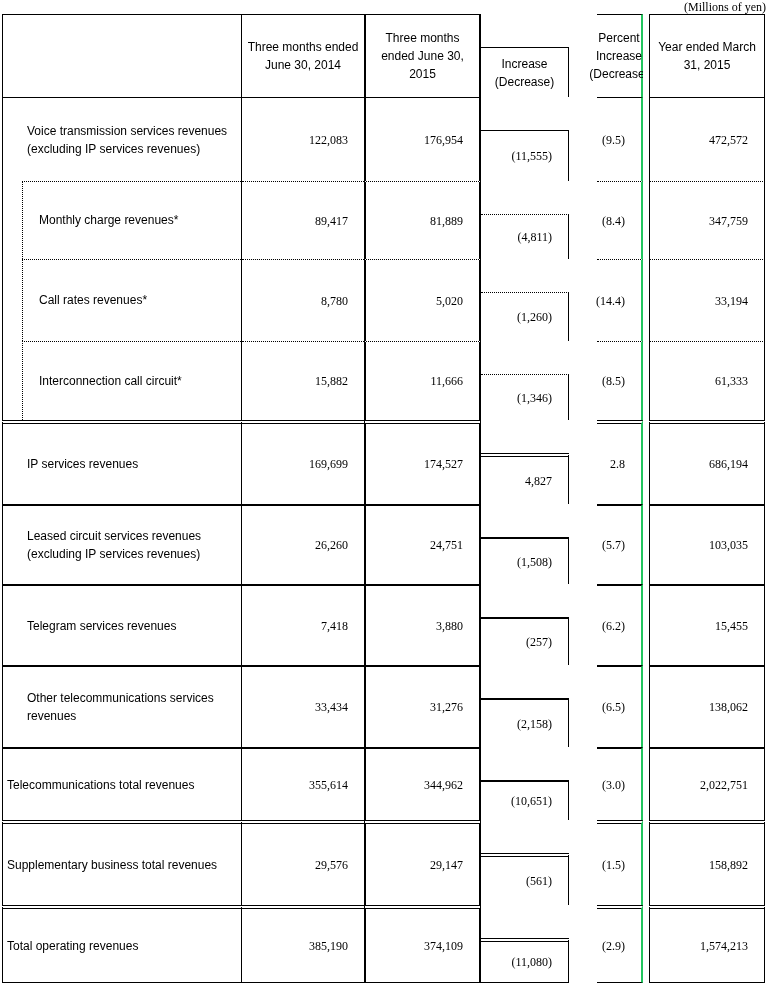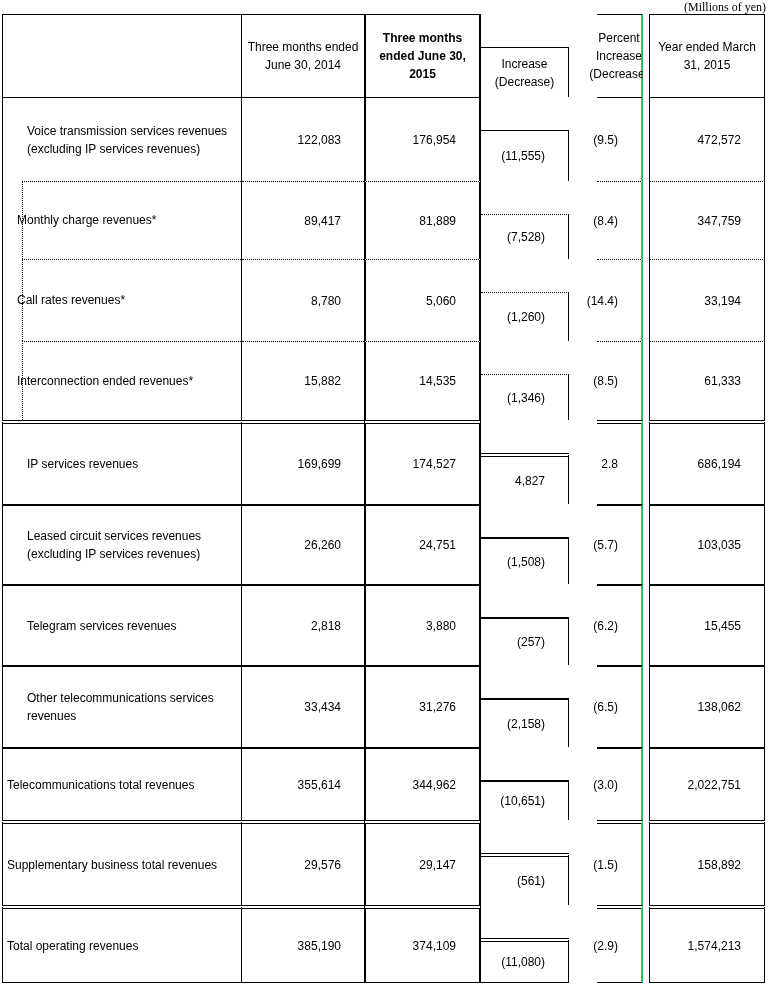--- a/index.html
+++ b/index.html
@@ -24,32 +24,32 @@
   }
   
   .label  { border-left:1px solid #000; border-right:1px solid #000; padding-left:24px; padding-right:6px; }
   .c2     { border-left:2px solid #000; border-right:2px solid #000; }
   .c3     { border-right:1px solid #000;margin-top:33px; }
   .c4     { border-right:2px solid #22c55e;margin-left:28px; }
   .c5     { border-left:1px solid #000; border-right:1px solid #000; }
   .gapcol { background:#fff; }
   
   .hdr    > .cell:not(.gapcol) { border-top:1px solid #000; }
-  .hdr    > .c2                { border-top:2px solid #000;font-weight:bold; }
+  .hdr    > .c2                { border-top:2px solid #000; }
   .sep-solid  > .cell:not(.gapcol) { border-top:2px solid #000; }
   .sep-thin   > .cell:not(.gapcol) { border-top:1px solid #000; }
   .sep-dotted > .cell:not(.gapcol):not(.label) { border-top:1px dotted #000; }
   .sep-double > .cell:not(.gapcol) { border-top:4px double #000; }
   .last   > .cell:not(.gapcol) { border-bottom:1px solid #000; }
   .last   > .c2                { border-bottom:2px solid #000; }
   
-  .num  { justify-content:flex-end; padding-right:23px; }
+  .num  { justify-content:flex-end; padding-right:16px;font-family:Liberation Serif, serif; }
   .head { justify-content:center; text-align:center; padding:0 3px; }
   .flush { padding-left:4px; }
-  .sub { position:relative; padding-left:14px; border-top:none; }
+  .sub { position:relative; padding-left:36px; border-top:none; }
   .sub .indent-guide {
     position:absolute; left:19px; right:0; top:0; bottom:0;
     border-left:1px dotted #000; border-top:1px dotted #000;
     pointer-events:none;
   }
 </style>
 </head>
 <body>
 
 <div class="units-note">(Millions of yen)</div>
@@ -78,46 +78,46 @@
     <div class="cell c5 num">472,572</div>
   </div>
 
   <div class="row sep-dotted">
     <div class="cell label sub">
         <div class="indent-guide"></div>
         <span>Monthly charge revenues*</span>
       </div>
     <div class="cell c1 num">89,417</div>
     <div class="cell c2 num">81,889</div>
-    <div class="cell c3 num">(7,528)</div>
+    <div class="cell c3 num">(4,811)</div>
     <div class="cell c4 num">(8.4)</div>
     <div class="cell gapcol"></div>
     <div class="cell c5 num">347,759</div>
   </div>
 
   <div class="row sep-dotted">
     <div class="cell label sub">
         <div class="indent-guide"></div>
         <span>Call rates revenues*</span>
       </div>
     <div class="cell c1 num">8,780</div>
-    <div class="cell c2 num">5,060</div>
+    <div class="cell c2 num">5,020</div>
     <div class="cell c3 num">(1,260)</div>
     <div class="cell c4 num">(14.4)</div>
     <div class="cell gapcol"></div>
     <div class="cell c5 num">33,194</div>
   </div>
 
   <div class="row sep-dotted">
     <div class="cell label sub">
         <div class="indent-guide"></div>
-        <span>Interconnection ended revenues*</span>
+        <span>Interconnection call circuit*</span>
       </div>
     <div class="cell c1 num">15,882</div>
-    <div class="cell c2 num">14,535</div>
+    <div class="cell c2 num">11,666</div>
     <div class="cell c3 num">(1,346)</div>
     <div class="cell c4 num">(8.5)</div>
     <div class="cell gapcol"></div>
     <div class="cell c5 num">61,333</div>
   </div>
 
   <div class="row sep-double">
     <div class="cell label">
         <span>IP services revenues</span>
       </div>
@@ -138,21 +138,21 @@
     <div class="cell c3 num">(1,508)</div>
     <div class="cell c4 num">(5.7)</div>
     <div class="cell gapcol"></div>
     <div class="cell c5 num">103,035</div>
   </div>
 
   <div class="row sep-solid">
     <div class="cell label">
         <span>Telegram services revenues</span>
       </div>
-    <div class="cell c1 num">2,818</div>
+    <div class="cell c1 num">7,418</div>
     <div class="cell c2 num">3,880</div>
     <div class="cell c3 num">(257)</div>
     <div class="cell c4 num">(6.2)</div>
     <div class="cell gapcol"></div>
     <div class="cell c5 num">15,455</div>
   </div>
 
   <div class="row sep-solid">
     <div class="cell label">
         <span>Other telecommunications services revenues</span>

